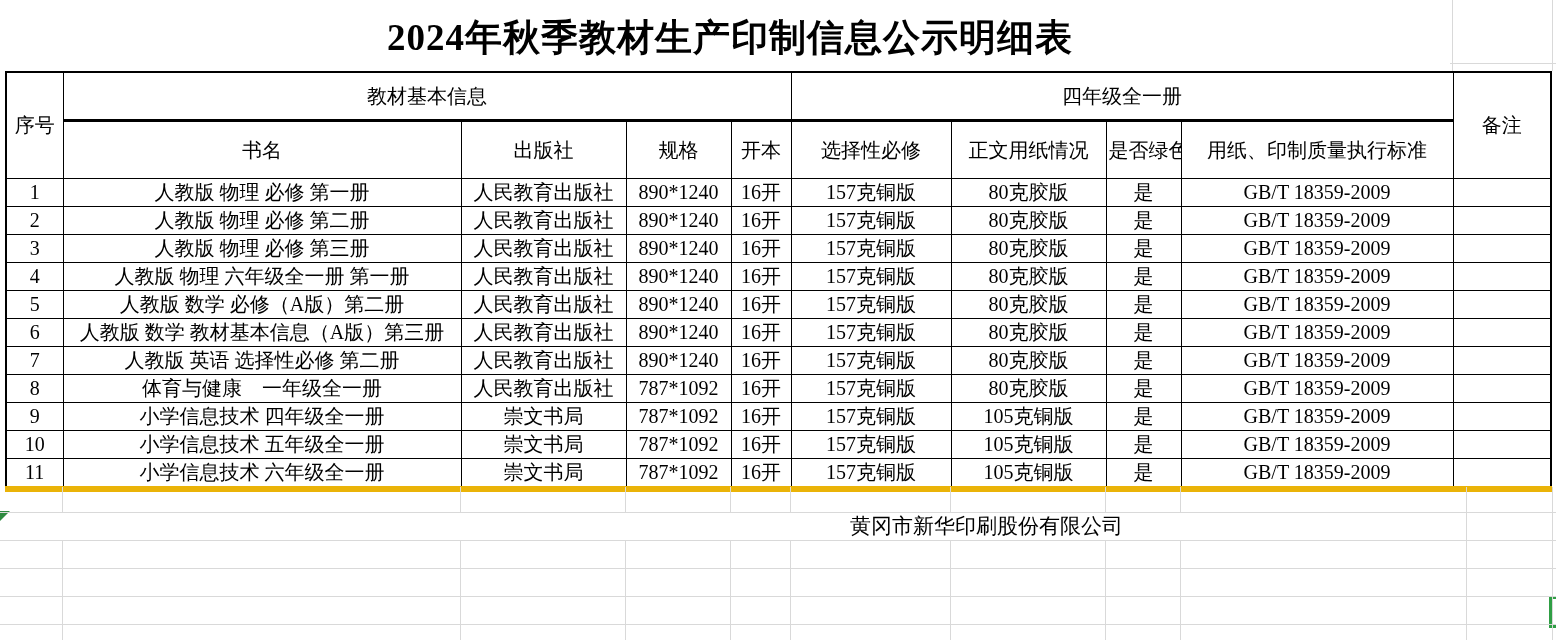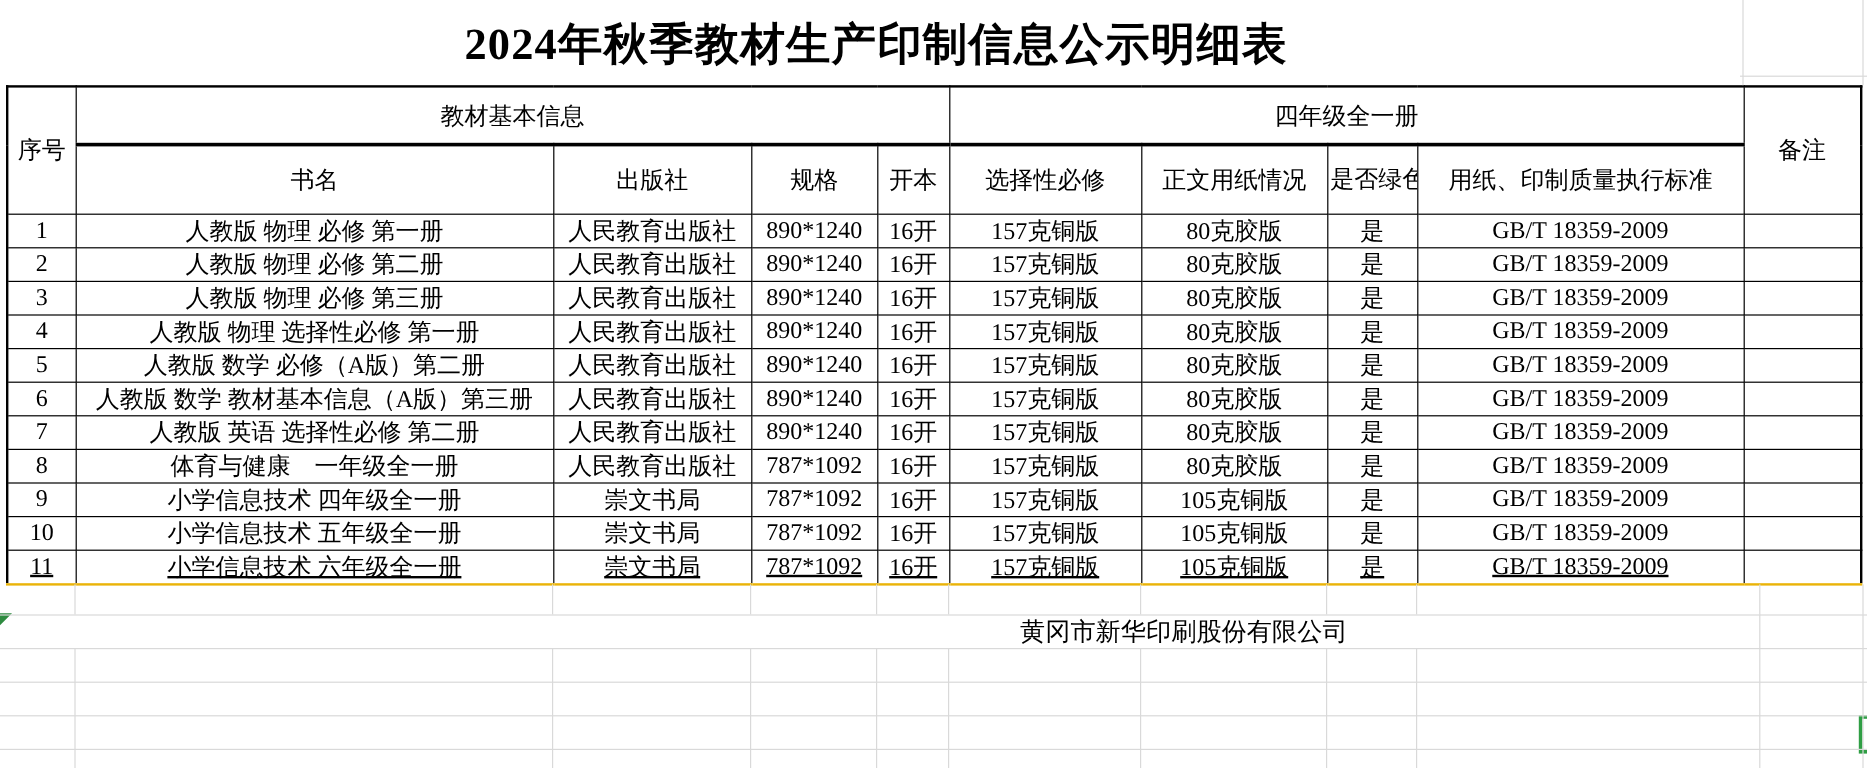--- a/index.html
+++ b/index.html
@@ -27,21 +27,21 @@
     text-align:center;vertical-align:middle;
     font-weight:normal;overflow:hidden;white-space:nowrap;
   }
   .sheet-table{border:2px solid #000;}
   .sheet-table .group-head{border-bottom:3px solid #000;}
   .hrow1 td,.hrow1 th{height:46px;font-family:Liberation Serif, serif;}
   .hrow2 td,.hrow2 th{height:56px;}
   .data-row td{height:27px;}
   .c-book{text-align:left;padding-left:8px;}
   .c-green-head{white-space:normal;line-height:1.15;padding:0 4px;}
-  .bottom-edge td{border-bottom:2px solid #eab308;text-decoration:underline;}
+  .bottom-edge td{border-bottom:6px solid #eab308;}
   
   .footer-company{
     position:absolute;left:850px;top:512px;width:440px;height:28px;
     line-height:28px;text-align:left;font-size:21px;white-space:nowrap;
   }
   
   .gl{position:absolute;background:#d9d9d9;}
   
   .flag-triangle{
     position:absolute;left:0;top:511px;width:0;height:0;
@@ -118,21 +118,21 @@
     <td>890*1240</td>
     <td>16开</td>
     <td>157克铜版</td>
     <td>80克胶版</td>
     <td>是</td>
     <td>GB/T 18359-2009</td>
     <td></td>
   </tr>
       <tr class="data-row">
     <td>4</td>
-    <td class="c-book">人教版 物理 选择性必修 第一册</td>
+    <td class="c-book">人教版 物理 六年级全一册 第一册</td>
     <td>人民教育出版社</td>
     <td>890*1240</td>
     <td>16开</td>
     <td>157克铜版</td>
     <td>80克胶版</td>
     <td>是</td>
     <td>GB/T 18359-2009</td>
     <td></td>
   </tr>
       <tr class="data-row">

